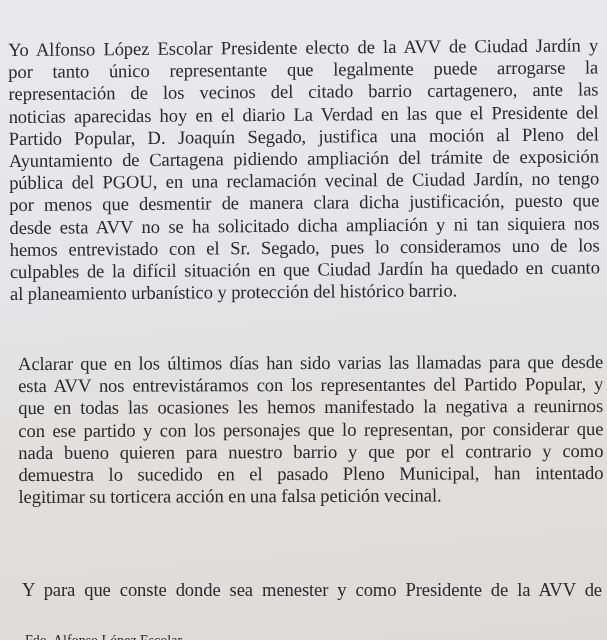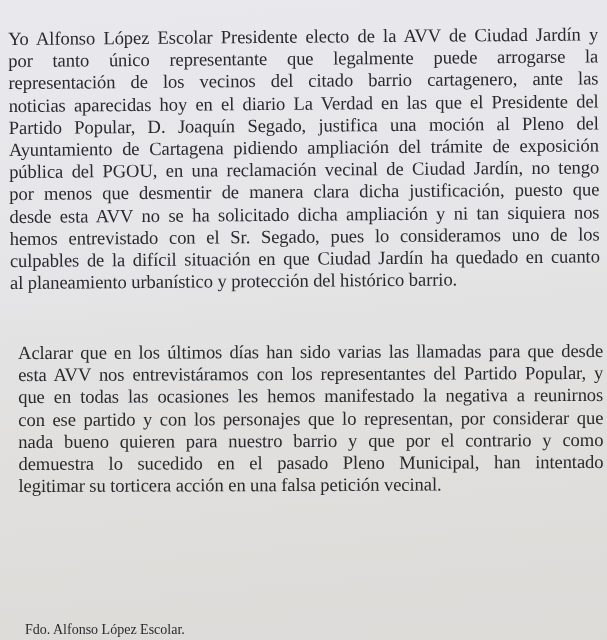--- a/index.html
+++ b/index.html
@@ -10,21 +10,21 @@
     width: 607px;
     height: 640px;
     overflow: hidden;
     background: linear-gradient(175deg, #e9e8ec 0%, #e6e5e8 35%, #e0dfdd 70%, #dcdbd8 100%);
     position: relative;
     font-family: "Liberation Serif", serif;
     color: #2a2a2e;
   }
   .page {
     position: absolute;
-    left: 0; top: 0;
+    left: 0; top: 11px;
     width: 607px; height: 450px;
   }
   .para {
     position: absolute;
     margin: 0;
     font-size: 18.6px;
     line-height: 22.2px;
     text-align: justify;
     letter-spacing: -0.1px;
   }
@@ -64,17 +64,18 @@
     <span class="line">Aclarar que en los últimos días han sido varias las llamadas para que desde</span>
     <span class="line">esta AVV nos entrevistáramos con los representantes del Partido Popular, y</span>
     <span class="line">que en todas las ocasiones les hemos manifestado la negativa a reunirnos</span>
     <span class="line">con ese partido y con los personajes que lo representan, por considerar que</span>
     <span class="line">nada bueno quieren para nuestro barrio y que por el contrario y como</span>
     <span class="line">demuestra lo sucedido en el pasado Pleno Municipal, han intentado</span>
     <span class="line last">legitimar su torticera acción en una falsa petición vecinal.</span>
   </div>
 
   <div class="para p3">
+    <span class="line">Y para que conste donde sea menester y como Presidente de la AVV de</span>
   </div>
 
   <p class="sig">Fdo. Alfonso López Escolar.</p>
 
 </div>
 
 </body></html>

